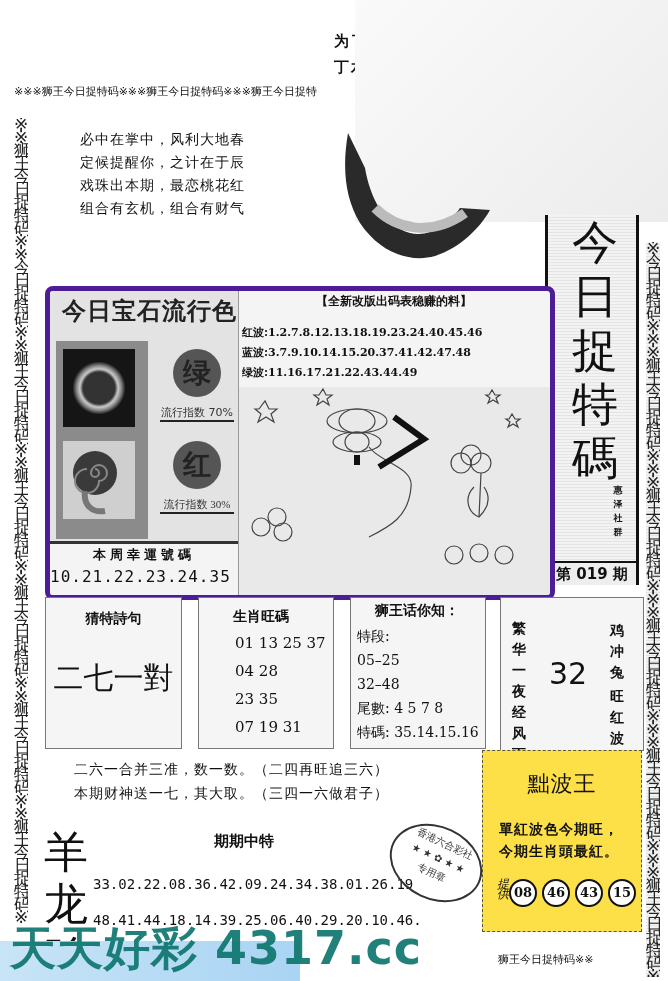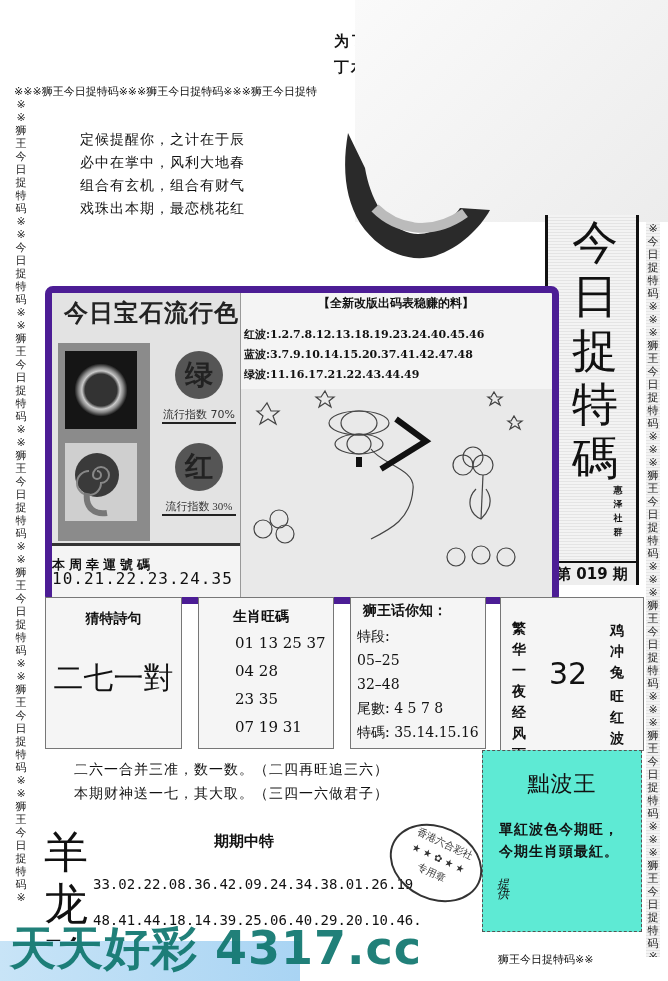--- a/index.html
+++ b/index.html
@@ -12,79 +12,79 @@
 
   
   #top-notice{left:286px;top:28px;font-size:15px;line-height:26px;font-weight:bold;letter-spacing:2px;margin-left:48px;}
   #banner-top{left:14px;top:84px;font-size:11px;letter-spacing:0px;white-space:nowrap;width:340px;overflow:hidden;}
   #white-overlay{left:355px;top:0;width:313px;height:222px;background:linear-gradient(135deg,#fafafa 0%,#f3f3f3 50%,#ececec 100%);}
   #white-overlay2{left:280px;top:0;width:78px;height:84px;background:#fff;}
   #ink{left:340px;top:128px;width:170px;height:140px;}
   #poem{left:80px;top:128px;font-size:14px;line-height:23px;letter-spacing:1px;}
 
   
-  .vbanner{width:14px;font-size:11px;line-height:13px;text-align:center;word-break:break-all;
-           font-family:"DejaVu Sans","Liberation Sans",sans-serif;color:#222;}
+  .vbanner{width:14px;font-size:17px;line-height:13px;text-align:center;word-break:break-all;
+           font-family:"DejaVu Sans","Liberation Sans",sans-serif;color:#222;margin-top:20px;}
   #vleft{left:14px;top:98px;height:860px;overflow:hidden;}
   #vright{left:646px;top:222px;height:735px;overflow:hidden;}
 
   
   #title-col{left:545px;top:215px;width:88px;height:370px;border-left:3px solid #111;border-right:3px solid #111;}
   #title-big{left:0;top:0;width:88px;text-align:center;font-family:"DejaVu Sans","Liberation Sans",sans-serif;
              font-size:46px;line-height:54px;}
   #title-sub{left:64px;top:268px;font-size:9px;line-height:14px;width:12px;text-align:center;font-weight:bold;}
   #issue{left:0;bottom:0;width:88px;height:22px;border-top:2px solid #111;text-align:center;font-size:15px;
          line-height:22px;font-weight:bold;font-family:"DejaVu Sans","Liberation Sans",sans-serif;background:#eee;}
 
   
-  #panel{left:45px;top:286px;width:500px;height:304px;border:7px solid #4c1d95;border-radius:8px;background:#f4f4f4;overflow:hidden;}
+  #panel{left:45px;top:286px;width:500px;height:304px;border:5px solid #4c1d95;border-radius:8px;background:#f4f4f4;overflow:hidden;}
   #gem-col{left:0;top:0;width:188px;height:304px;border-right:1px solid #999;background:#e3e3e3;}
   #gem-title{left:12px;top:4px;font-size:24px;font-weight:bold;letter-spacing:1px;color:#222;font-family:"DejaVu Sans","Liberation Sans",sans-serif;}
   #gem-bg{left:6px;top:50px;width:92px;height:198px;background:#8b8b8b;}
   .gem-img{width:72px;height:78px;}
   #gem1{left:13px;top:58px;background:radial-gradient(circle at 50% 50%,#333 30%,#c9c9c9 36%,#888 42%,#151515 50%);}
   #gem2{left:13px;top:150px;background:#cfcfcf;}
   .gem-circle{width:48px;height:48px;border-radius:50%;background:#555;color:#222;text-align:center;font-size:28px;line-height:48px;
               font-weight:bold;font-family:"DejaVu Sans","Liberation Sans",sans-serif;}
   #gc1{left:123px;top:58px;}
   #gc2{left:123px;top:150px;}
   .gem-index{font-size:11px;color:#333;border-bottom:2px solid #222;width:74px;text-align:center;font-family:"DejaVu Sans","Liberation Sans",sans-serif;}
   #gi1{left:110px;top:114px;}
   #gi2{left:110px;top:206px;font-family:Liberation Serif, serif;}
-  #lucky-label{left:0;top:250px;width:188px;text-align:left;font-size:13px;font-weight:bold;border-top:3px solid #333;padding-top:10px;letter-spacing:4px;background:#f4f4f4;height:52px;}
+  #lucky-label{left:0;top:250px;width:188px;text-align:center;font-size:13px;font-weight:bold;border-top:3px solid #333;padding-top:2px;letter-spacing:4px;background:#f4f4f4;height:52px;}
   #lucky-nums{left:0;top:276px;width:188px;text-align:left;font-size:16px;letter-spacing:1px;}
 
   #wave-head{left:190px;top:2px;width:308px;text-align:center;font-size:12px;font-weight:bold;}
   .wave-line{left:192px;font-size:11px;font-weight:bold;white-space:nowrap;}
   #wl1{top:34px;} #wl2{top:54px;} #wl3{top:74px;}
   #wave-area{left:189px;top:96px;width:311px;height:208px;background:#e9e9e9;}
 
   
   .box{border:1px solid #777;background:#f5f5f5;}
   #box1{left:45px;top:597px;width:135px;height:150px;}
   #box1 .h{left:0;top:12px;width:135px;text-align:center;font-size:14px;font-weight:bold;font-family:"DejaVu Sans","Liberation Sans",sans-serif;}
   #box1 .v{left:0;top:60px;width:135px;text-align:center;font-size:30px;font-family:"DejaVu Sans","Liberation Sans",sans-serif;}
   #box2{left:198px;top:597px;width:134px;height:150px;}
   #box2 .h{left:34px;top:10px;font-size:14px;font-weight:bold;font-family:"DejaVu Sans","Liberation Sans",sans-serif;}
   #box2 .r{left:36px;font-size:15px;}
   #box3{left:350px;top:597px;width:134px;height:150px;}
-  #box3 .h{left:12px;top:4px;font-size:14px;font-weight:bold;font-family:"DejaVu Sans","Liberation Sans",sans-serif;}
+  #box3 .h{left:24px;top:4px;font-size:14px;font-weight:bold;font-family:"DejaVu Sans","Liberation Sans",sans-serif;}
   #box3 .r{left:6px;font-size:14px;white-space:nowrap;}
   #box4{left:500px;top:597px;width:142px;height:152px;}
   #box4 .vt{font-size:14px;line-height:21px;width:16px;text-align:center;font-weight:bold;font-family:"DejaVu Sans","Liberation Sans",sans-serif;}
   #b4-left{left:10px;top:20px;}
   #b4-right1{left:108px;top:22px;}
   #b4-right2{left:108px;top:88px;}
   #b4-num{left:48px;top:58px;font-size:30px;font-family:"DejaVu Sans","Liberation Sans",sans-serif;}
 
   
   #prov{left:74px;top:757px;font-size:14px;line-height:24px;letter-spacing:1px;}
 
   
-  #wk{left:482px;top:750px;width:158px;height:180px;border:1px dashed #555;background:#5eead4;}
+  #wk{left:482px;top:750px;width:158px;height:180px;border:1px dashed #555;background:#fde047;}
   #wk-title{left:0;top:18px;width:158px;text-align:center;font-size:22px;font-family:"DejaVu Sans","Liberation Sans",sans-serif;letter-spacing:1px;}
   #wk-l1{left:16px;top:70px;font-size:14px;font-weight:bold;letter-spacing:1px;}
   #wk-l2{left:16px;top:92px;font-size:14px;font-weight:bold;letter-spacing:1px;}
   #wk-provide{left:14px;top:128px;font-size:12px;width:9px;line-height:10px;font-style:italic;}
   #wk-balls{left:26px;top:128px;display:flex;gap:5px;}
   .ball{width:24px;height:24px;border:2px solid #111;border-radius:50%;text-align:center;line-height:24px;font-size:13px;font-weight:bold;background:#fff;}
 
   
   #zodiac{left:44px;top:826px;font-size:44px;line-height:52px;width:44px;font-family:"DejaVu Sans","Liberation Sans",sans-serif;}
   #qq-title{left:214px;top:832px;font-size:15px;font-weight:bold;font-family:"DejaVu Sans","Liberation Sans",sans-serif;}
@@ -109,24 +109,24 @@
 </div>
 <div class="abs sans" id="banner-top">※※※狮王今日捉特码※※※狮王今日捉特码※※※狮王今日捉特</div>
 <div class="abs" id="white-overlay"></div>
 
 <svg class="abs" id="ink" viewBox="0 0 170 140">
   <path d="M8 5 C2 40 5 70 20 95 C40 125 70 135 95 128 C120 120 140 100 150 82 L120 80 C110 95 90 110 70 105 C45 98 30 70 25 40 Z" fill="#2a2a2a"></path>
   <path d="M35 80 C55 100 90 110 125 85" stroke="#bbb" stroke-width="10" fill="none"></path>
 </svg>
 
 <div class="abs" id="poem">
+  <div>必中在掌中，风利大地春</div>
   <div>定候提醒你，之计在于辰</div>
-  <div>必中在掌中，风利大地春</div>
+  <div>戏珠出本期，最恋桃花红</div>
   <div>组合有玄机，组合有财气</div>
-  <div>戏珠出本期，最恋桃花红</div>
 </div>
 
 <div class="abs vbanner" id="vleft">※※狮王今日捉特码※※今日捉特码※※狮王今日捉特码※※狮王今日捉特码※※狮王今日捉特码※※狮王今日捉特码※※狮王今日捉特码※</div>
 <div class="abs vbanner stripes" id="vright">※今日捉特码※※※狮王今日捉特码※※※狮王今日捉特码※※※狮王今日捉特码※※※狮王今日捉特码※※※狮王今日捉特码※※</div>
 
 <div class="abs stripes" id="title-col">
   <div class="abs" id="title-big" style="width:40px;left:24px;word-break:break-all;">今日捉特碼</div>
   <div class="abs" id="title-sub">惠泽社群</div>
   <div class="abs" id="issue">第 019 期</div>
 </div>
@@ -209,20 +209,26 @@
 <div class="abs" id="prov">
   <div>二六一合并三准，数一数。（二四再旺追三六）</div>
   <div>本期财神送一七，其大取。（三四一六做君子）</div>
 </div>
 
 <div class="abs" id="wk">
   <div class="abs" id="wk-title">黜波王</div>
   <div class="abs" id="wk-l1">單紅波色今期旺，</div>
   <div class="abs" id="wk-l2">今期生肖頭最紅。</div>
   <div class="abs" id="wk-provide">提供</div>
+  <div class="abs" id="wk-balls">
+    <div class="ball">08</div>
+    <div class="ball">46</div>
+    <div class="ball">43</div>
+    <div class="ball">15</div>
+  </div>
 </div>
 
 <div class="abs" id="zodiac">羊龙鸡</div>
 <div class="abs" id="qq-title">期期中特</div>
 <div class="abs numline" id="nl1">33.02.22.08.36.42.09.24.34.38.01.26.19</div>
 <div class="abs numline" id="nl2">48.41.44.18.14.39.25.06.40.29.20.10.46.</div>
 
 <div class="abs" id="stamp">
   <div style="margin-top:6px">香港六合彩社</div>
   <div>★ ★ ✿ ★ ★</div>

